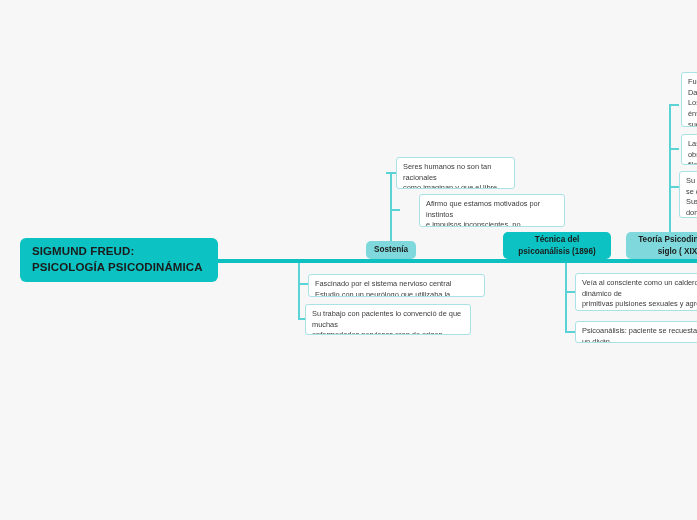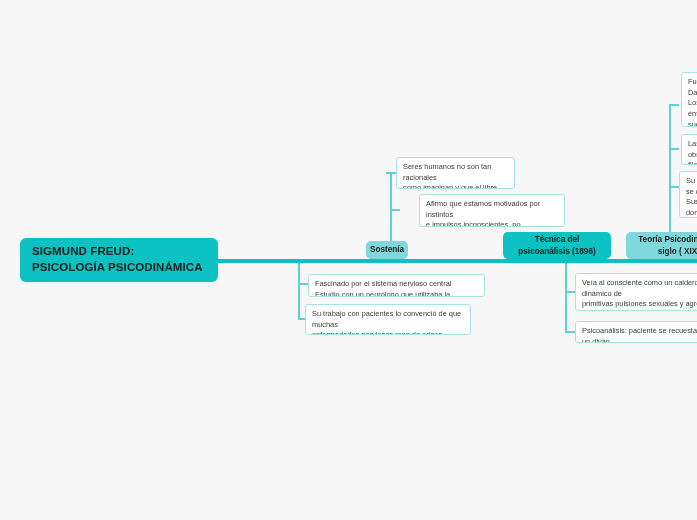--- a/index.html
+++ b/index.html
@@ -105,21 +105,21 @@
   <div class="conn" style="left:669px; top:104px; width:2px; height:138px;"></div>
   <div class="conn" style="left:669px; top:104px; width:10px; height:2px;"></div>
   <div class="conn" style="left:669px; top:148px; width:10px; height:2px;"></div>
   <div class="conn" style="left:669px; top:186px; width:10px; height:2px;"></div>
 
   <div class="root-node" style="left:20px; top:238px; width:198px; height:44px;">
     <span>SIGMUND FREUD: PSICOLOGÍA PSICODINÁMICA</span>
   </div>
 
 
-  <div class="branch-node light" style="left:366px; top:241px; width:42px; height:18px;">
+  <div class="branch-node light" style="left:366px; top:241px; width:50px; height:18px;">
     <span>Sostenía</span>
   </div>
 
   <div class="branch-node dark" style="left:503px; top:232px; width:108px; height:27px;">
     <span>Técnica del psicoanálisis
 (1896)</span>
   </div>
 
   <div class="branch-node light" style="left:626px; top:232px; width:108px; height:27px;">
     <span>Teoría Psicodinámica

